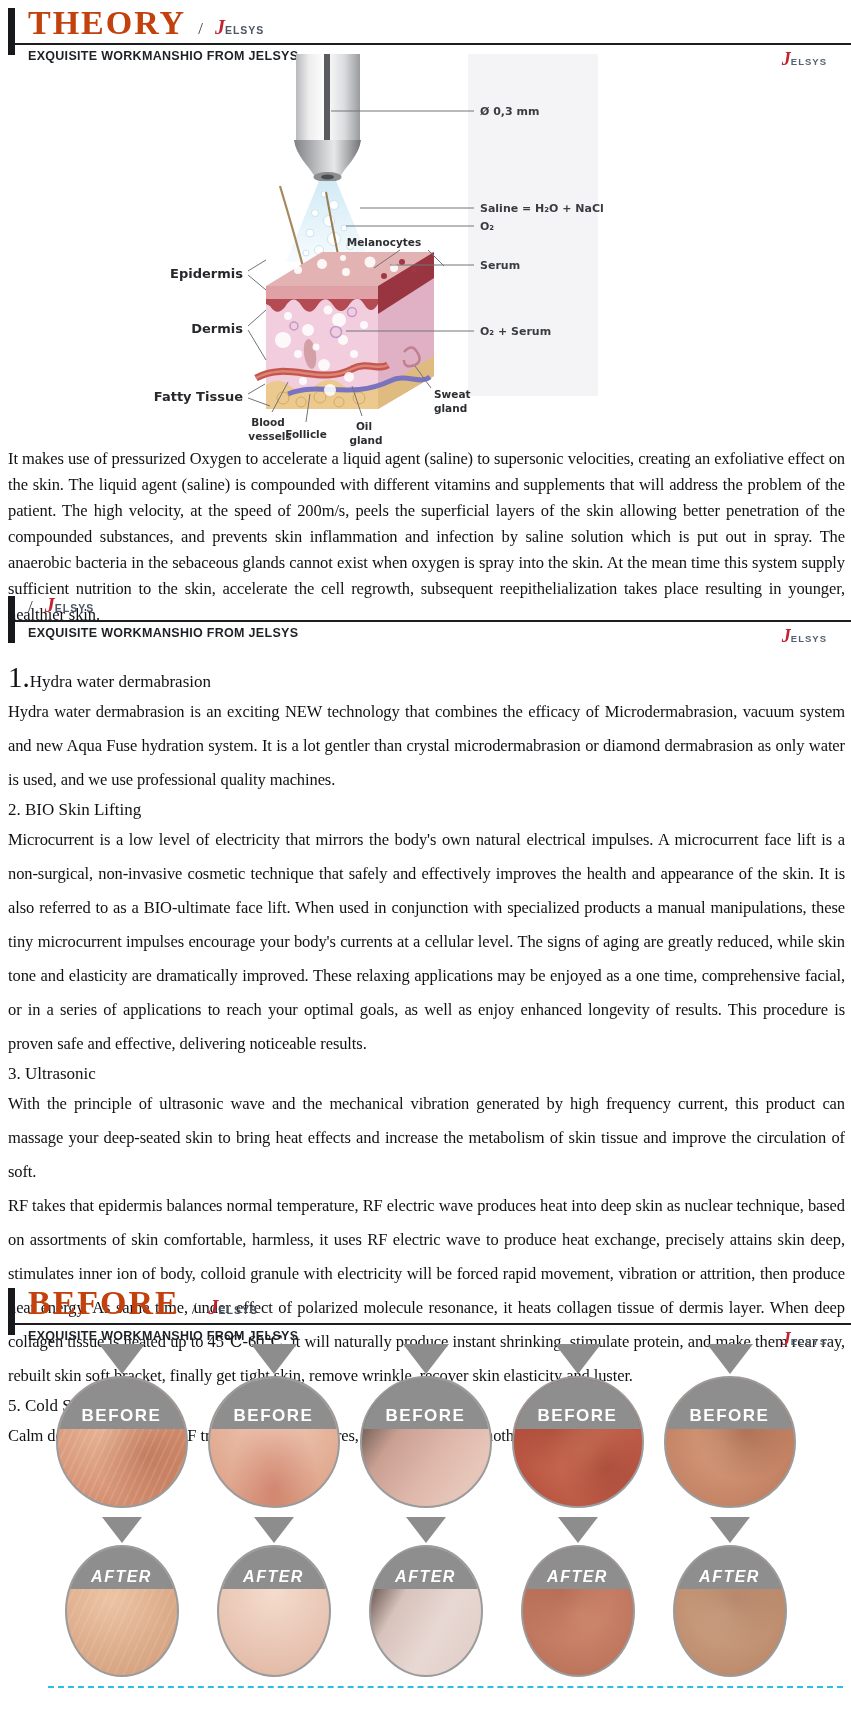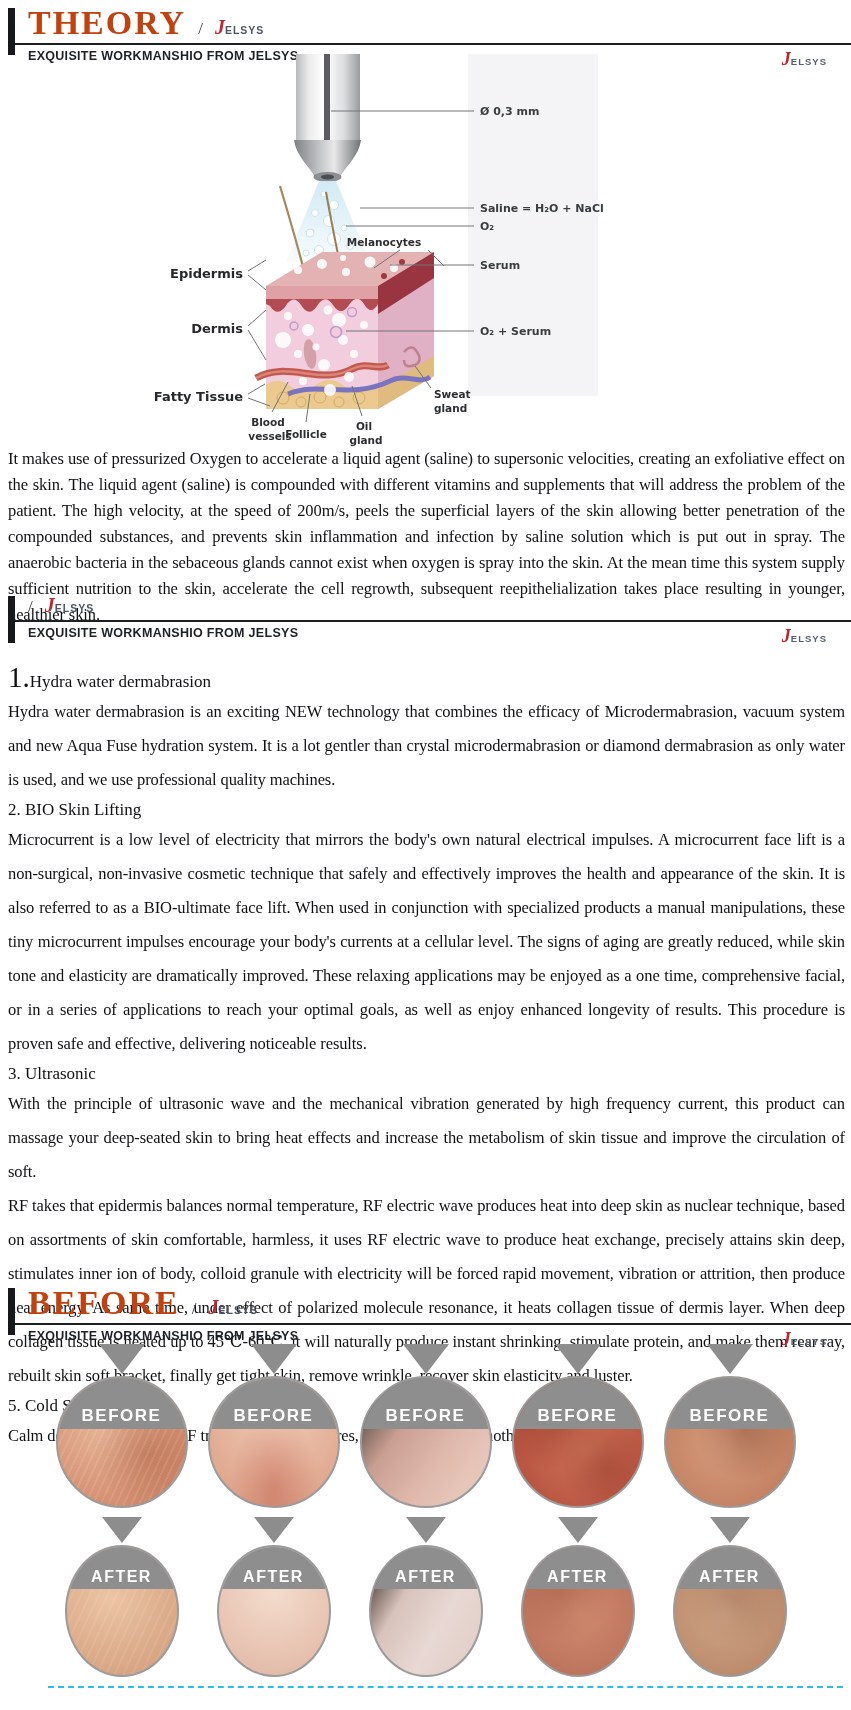--- a/index.html
+++ b/index.html
@@ -32,21 +32,21 @@
   .dlabel { font-family:"DejaVu Sans","Liberation Sans",sans-serif; font-weight:bold; fill:#3a3d40; font-size:11px; }
   .dlabel-big { font-family:"DejaVu Sans","Liberation Sans",sans-serif; font-weight:bold; fill:#26282b; font-size:13px; }
   .dlabel-sm { font-family:"DejaVu Sans","Liberation Sans",sans-serif; font-weight:bold; fill:#2c2e31; font-size:10.5px; }
   .lead { stroke:#707478; stroke-width:1; fill:none; }
 
   
   .effects-grid { position:absolute; left:0; right:0; top:1344px; display:flex; justify-content:center; padding:0 8px; }
   .effcol { width:152px; display:flex; flex-direction:column; align-items:center; }
   .tri { width:0; height:0; border-left:23px solid transparent; border-right:23px solid transparent; border-top:30px solid #8d8d8d; }
   .photo { position:relative; width:132px; height:132px; border-radius:50%; overflow:hidden; border:2px solid #9b9b9b; margin-top:2px; }
-  .photo.oval { width:114px; height:132px; border-radius:50%; }
+  .photo.oval { width:114px; height:132px; border-radius:50%;font-style:italic; }
   .cap { position:absolute; left:0; right:0; top:0; height:40%; background:#8e8e8e; color:#fff; display:flex; align-items:flex-end; justify-content:center; font-family:"Liberation Sans",sans-serif; font-weight:bold; font-size:17px; letter-spacing:1.5px; padding-bottom:3px; }
   .photo.oval .cap { height:33%; font-size:16px; }
   .tri2 { margin-top:9px; border-left:20px solid transparent; border-right:20px solid transparent; border-top:26px solid #8d8d8d; }
 
   
   .pb1{background:repeating-linear-gradient(115deg,rgba(255,255,255,.10) 0 2px,transparent 2px 7px),radial-gradient(circle at 70% 60%,rgba(150,70,40,.35),transparent 45%),radial-gradient(circle at 35% 40%,#e6b395,#d89577 55%,#c67d5f);}
   .pb2{background:radial-gradient(ellipse at 50% 88%,rgba(190,90,70,.45),transparent 50%),radial-gradient(circle at 52% 32%,#f0cab6,#e0a88f 72%,#d69b82);}
   .pb3{background:linear-gradient(125deg,#5e5049 0%,#6e5c54 14%,#c99f92 34%,#ddb6a9 58%,#e7c6ba 82%);}
   .pb4{background:radial-gradient(circle at 30% 30%,rgba(120,30,20,.30),transparent 42%),radial-gradient(circle at 72% 70%,rgba(110,25,15,.28),transparent 35%),radial-gradient(circle at 55% 55%,#cd7258,#b85441 70%,#a84a3a);}
   .pb5{background:radial-gradient(circle at 62% 42%,rgba(110,50,30,.32),transparent 45%),radial-gradient(circle at 45% 52%,#d69c7d,#c28162 70%,#b8males 100%);}

